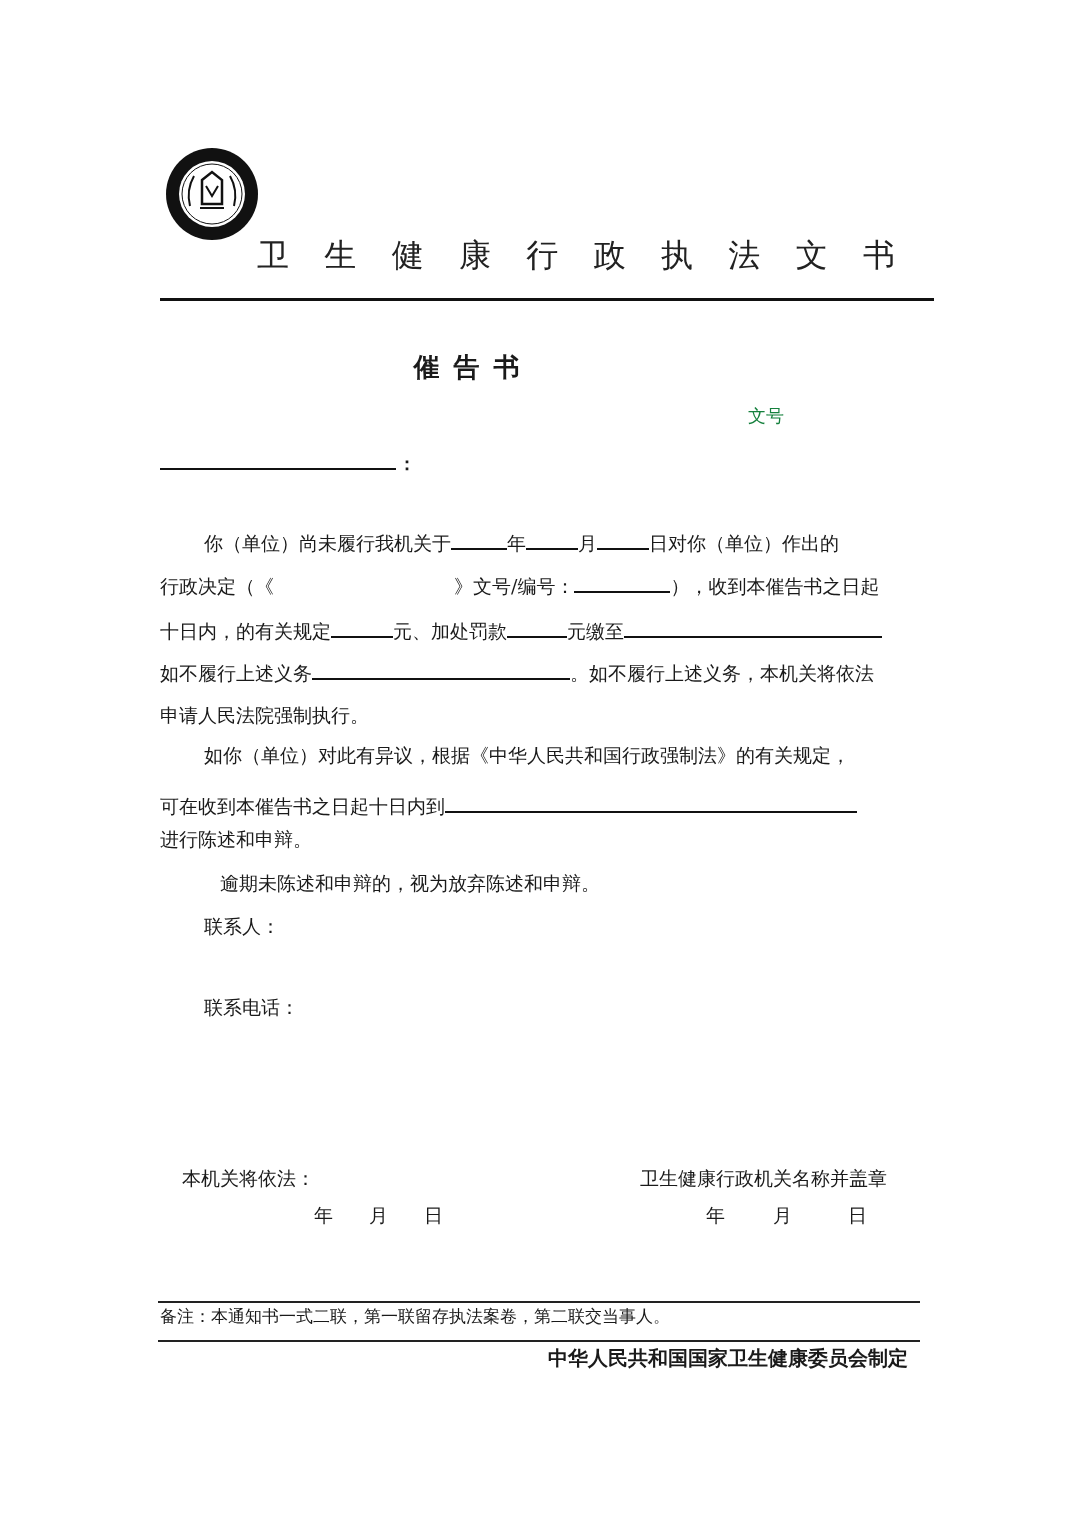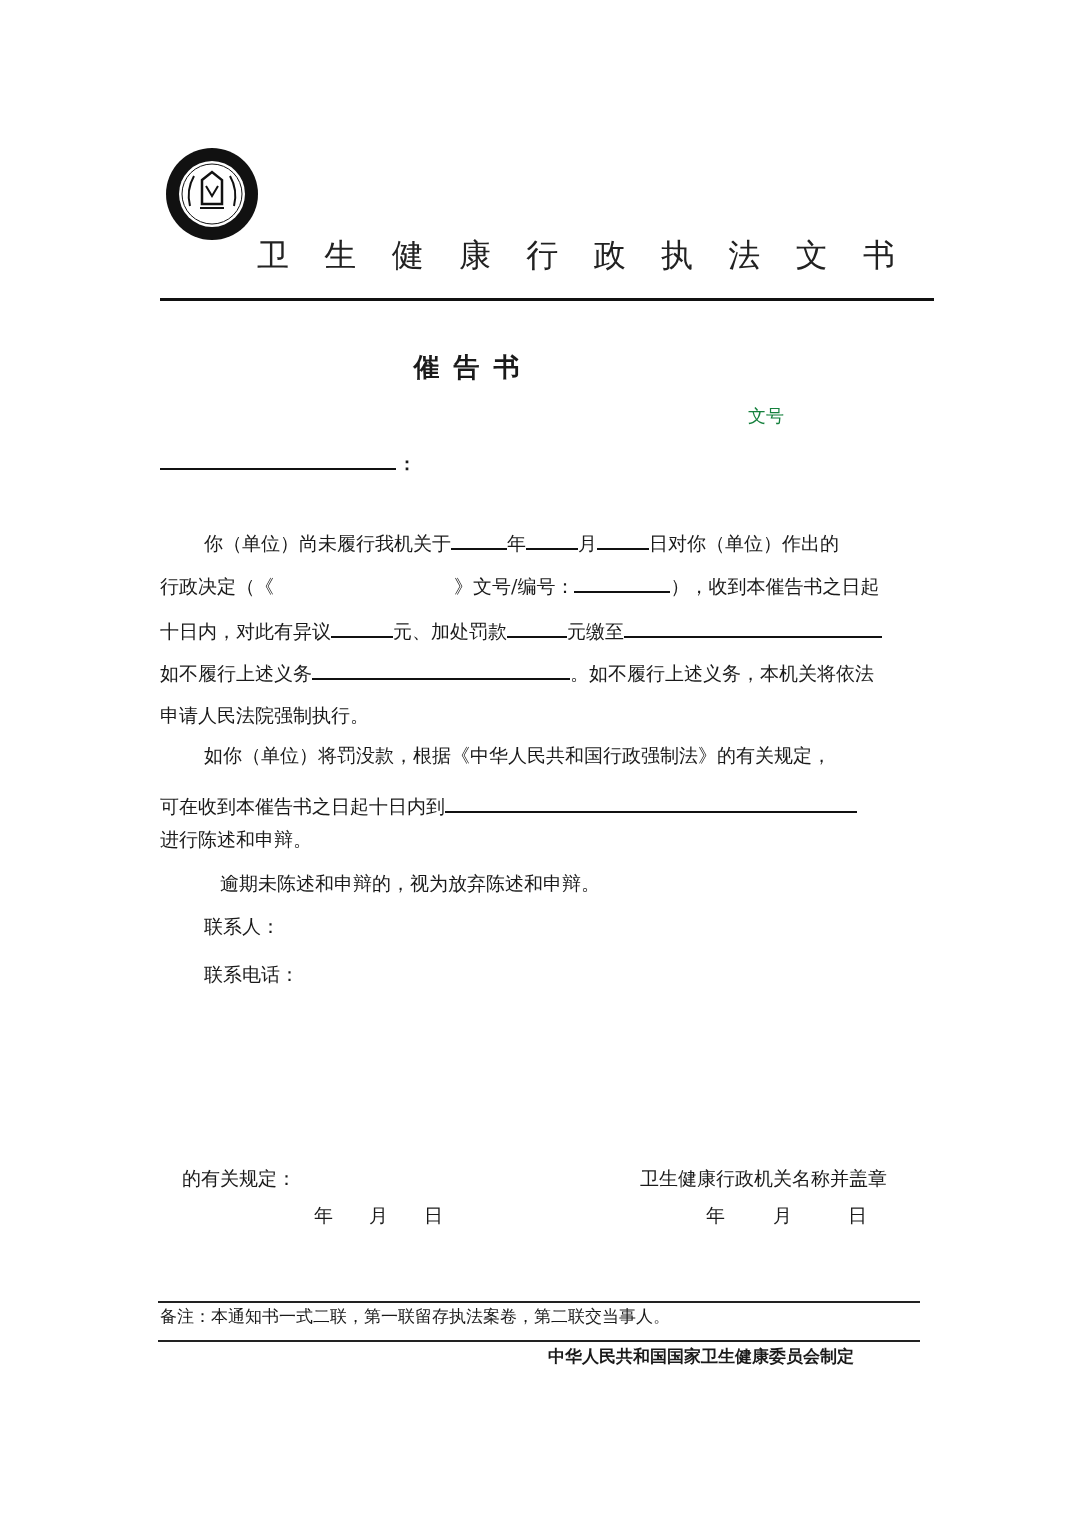--- a/index.html
+++ b/index.html
@@ -12,21 +12,21 @@
   .header-title span { display: inline-block; width: 34px; text-align: center; }
   .rule-thick { left: 160px; top: 298px; width: 774px; height: 3px; background: #111; }
   .doc-title { left: 0; width: 923px; top: 350px; text-align: center; font-size: 26px;
                font-weight: bold; letter-spacing: 14px; font-family: "DejaVu Sans", sans-serif; padding-left: 24px; box-sizing: border-box; }
   .docno { left: 748px; top: 404px; font-size: 18px; color: #15803d; }
   .addressee-line { left: 160px; top: 468px; width: 236px; height: 2px; background: #111; }
   .addressee-colon { left: 398px; top: 452px; font-size: 18px; font-weight: bold; }
   .line { position: absolute; left: 160px; font-size: 19px; white-space: nowrap; height: 30px; line-height: 30px; }
   .blank { display: inline-block; border-bottom: 2px solid #111; height: 20px; vertical-align: baseline; }
   .rule-thin { left: 158px; width: 762px; height: 2px; background: #222; }
-  .footer-maker { left: 548px; top: 1345px; font-size: 17px; font-family: "DejaVu Sans", sans-serif; font-weight: bold; }
+  .footer-maker { left: 548px; top: 1345px; font-size: 20px; font-family: "DejaVu Sans", sans-serif; font-weight: bold; }
   .note { left: 160px; top: 1305px; font-size: 17px; }
   .sig { font-size: 19px; }
   .date-group span { display: inline-block; font-size: 19px; }
 </style>
 </head>
 <body>
 
 <div class="abs emblem">
   <svg width="96" height="96" viewBox="0 0 96 96">
     <circle cx="48" cy="48" r="46" fill="#111"></circle>
@@ -60,38 +60,38 @@
 <div class="abs addressee-line"></div>
 <div class="abs addressee-colon">：</div>
 
 <div class="line" style="top:528px; left:204px;">
   <span>你（单位）尚未履行我机关于</span><span class="blank" style="width:56px"></span><span>年</span><span class="blank" style="width:52px"></span><span>月</span><span class="blank" style="width:52px"></span><span>日对你（单位）作出的</span>
 </div>
 <div class="line" style="top:571px;">
   <span>行政决定（《</span><span style="display:inline-block;width:180px"></span><span>》文号/编号：</span><span class="blank" style="width:96px"></span><span>），收到本催告书之日起</span>
 </div>
 <div class="line" style="top:616px;">
-  <span>十日内，对此有异议</span><span class="blank" style="width:62px"></span><span>元、加处罚款</span><span class="blank" style="width:60px"></span><span>元缴至</span><span class="blank" style="width:258px"></span>
+  <span>十日内，的有关规定</span><span class="blank" style="width:62px"></span><span>元、加处罚款</span><span class="blank" style="width:60px"></span><span>元缴至</span><span class="blank" style="width:258px"></span>
 </div>
 <div class="line" style="top:658px;">
   <span>如不履行上述义务</span><span class="blank" style="width:258px"></span><span>。如不履行上述义务，本机关将依法</span>
 </div>
 <div class="line" style="top:700px;">申请人民法院强制执行。</div>
 
-<div class="line" style="top:740px; left:204px;">如你（单位）将罚没款，根据《中华人民共和国行政强制法》的有关规定，</div>
+<div class="line" style="top:740px; left:204px;">如你（单位）对此有异议，根据《中华人民共和国行政强制法》的有关规定，</div>
 <div class="line" style="top:784px;margin-top:7px;">
   <span>可在收到本催告书之日起十日内到</span><span class="blank" style="width:412px"></span>
 </div>
 <div class="line" style="top:824px;">进行陈述和申辩。</div>
 
 <div class="line" style="top:868px; left:220px;">逾期未陈述和申辩的，视为放弃陈述和申辩。</div>
 <div class="line" style="top:911px; left:204px;">联系人：</div>
-<div class="line" style="top:959px; left:204px;">联系电话：</div>
+<div class="line" style="top:992px; left:204px;">联系电话：</div>
 
-<div class="line sig" style="top:1163px; left:182px;">的有关规定：</div>
+<div class="line sig" style="top:1163px; left:182px;">本机关将依法：</div>
 <div class="line sig" style="top:1163px; left:640px;">卫生健康行政机关名称并盖章</div>
 
 <div class="line date-group" style="top:1200px; left:314px;">
   <span>年</span><span style="width:36px"></span><span>月</span><span style="width:36px"></span><span>日</span>
 </div>
 <div class="line date-group" style="top:1200px; left:706px;">
   <span>年</span><span style="width:48px"></span><span>月</span><span style="width:56px"></span><span>日</span>
 </div>
 
 <div class="abs rule-thin" style="top:1301px;"></div>

